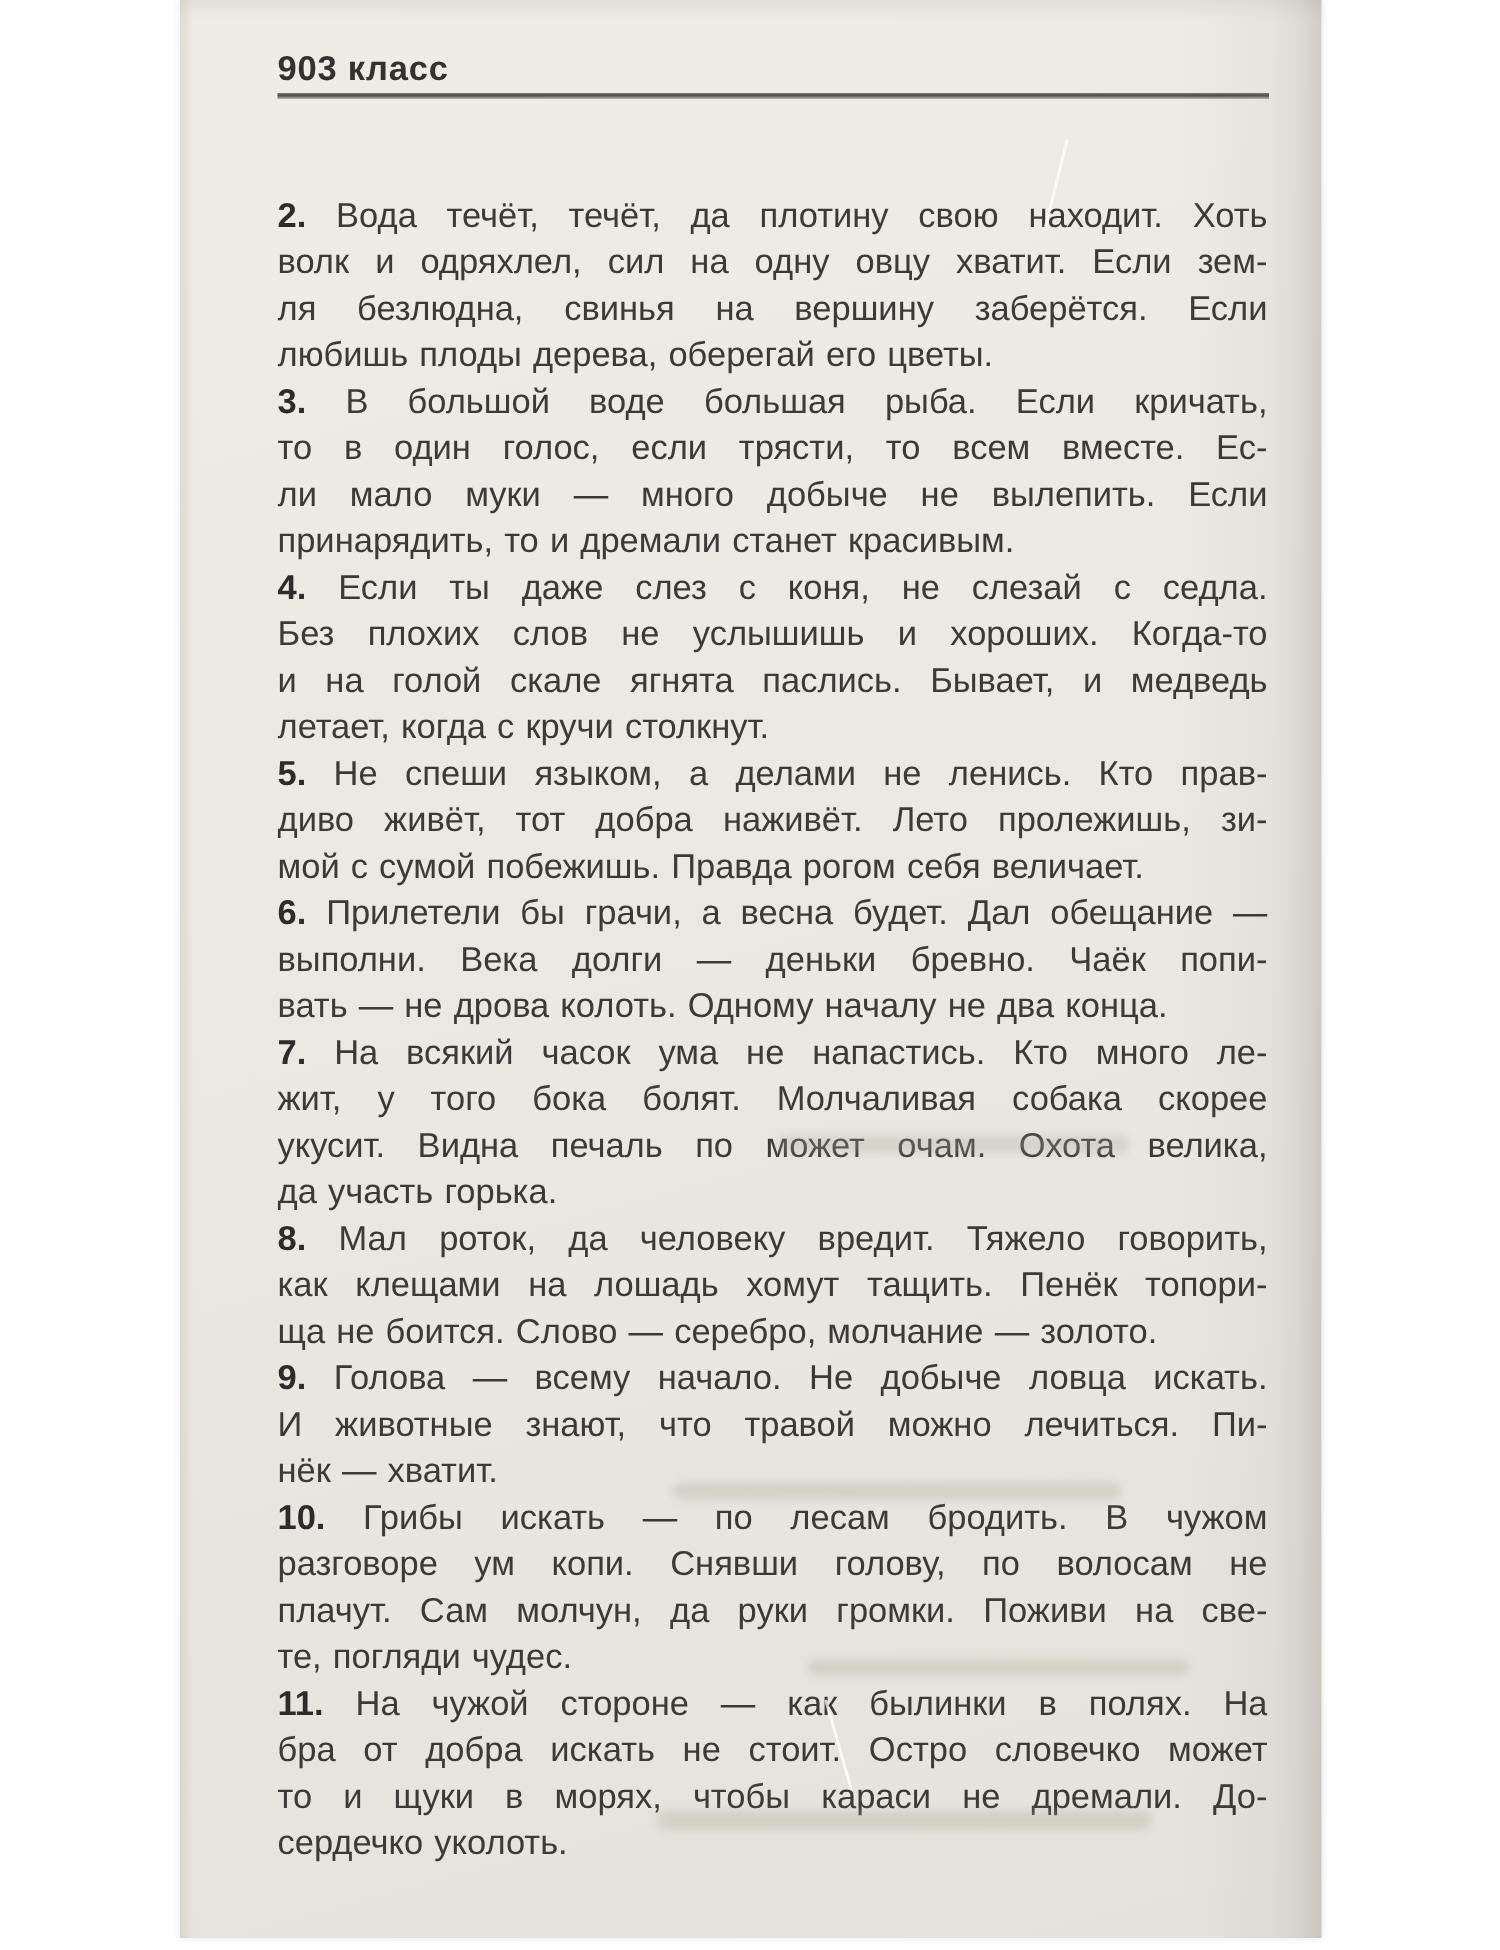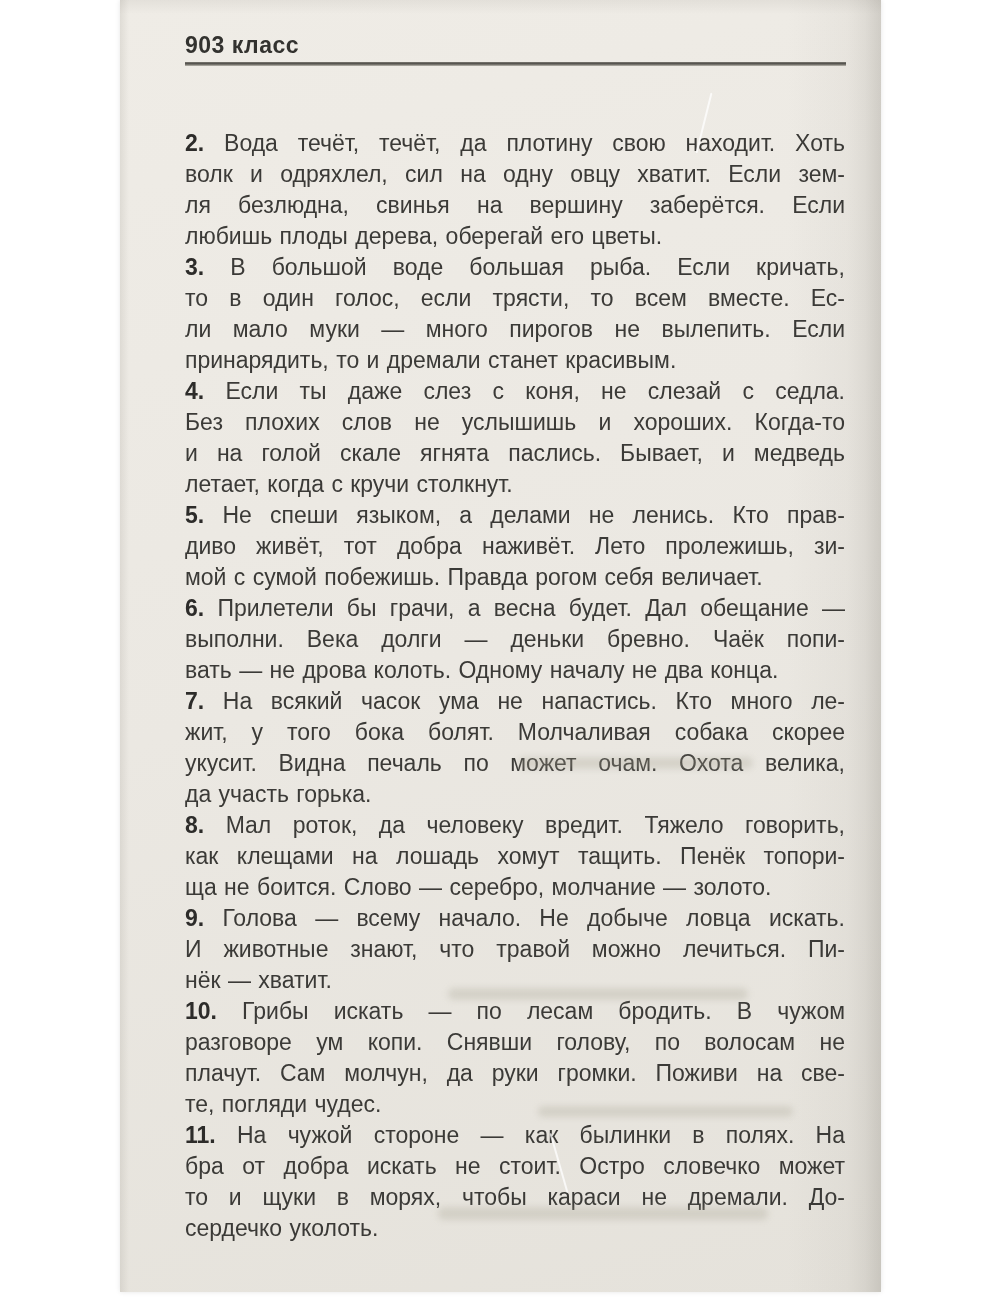--- a/index.html
+++ b/index.html
@@ -108,21 +108,21 @@
     <div class="text-block">
         <div>
           <div class="line"><span class="para-num">2.</span> Вода течёт, течёт, да плотину свою находит. Хоть</div>
           <div class="line">волк и одряхлел, сил на одну овцу хватит. Если зем-</div>
           <div class="line">ля безлюдна, свинья на вершину заберётся. Если</div>
           <div class="line last">любишь плоды дерева, оберегай его цветы.</div>
         </div>
         <div>
           <div class="line"><span class="para-num">3.</span> В большой воде большая рыба. Если кричать,</div>
           <div class="line">то в один голос, если трясти, то всем вместе. Ес-</div>
-          <div class="line">ли мало муки — много пирогов не вылепить. Если</div>
+          <div class="line">ли мало муки — много добыче не вылепить. Если</div>
           <div class="line last">принарядить, то и дремали станет красивым.</div>
         </div>
         <div>
           <div class="line"><span class="para-num">4.</span> Если ты даже слез с коня, не слезай с седла.</div>
           <div class="line">Без плохих слов не услышишь и хороших. Когда-то</div>
           <div class="line">и на голой скале ягнята паслись. Бывает, и медведь</div>
           <div class="line last">летает, когда с кручи столкнут.</div>
         </div>
         <div>
           <div class="line"><span class="para-num">5.</span> Не спеши языком, а делами не ленись. Кто прав-</div>

